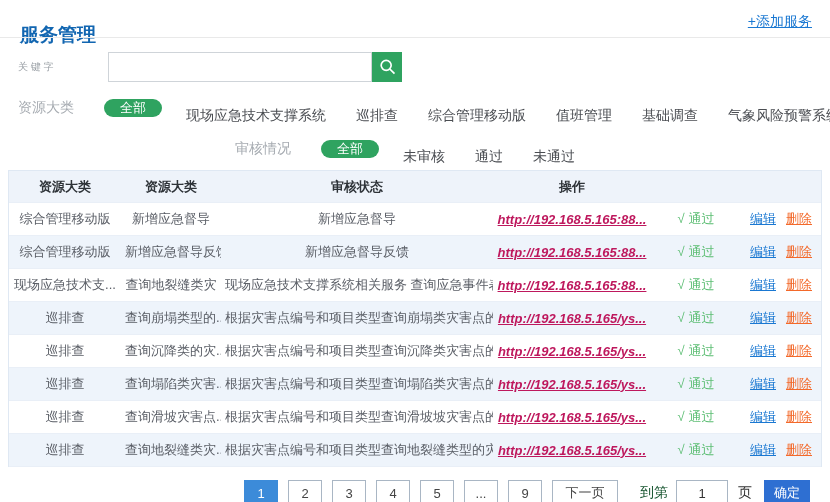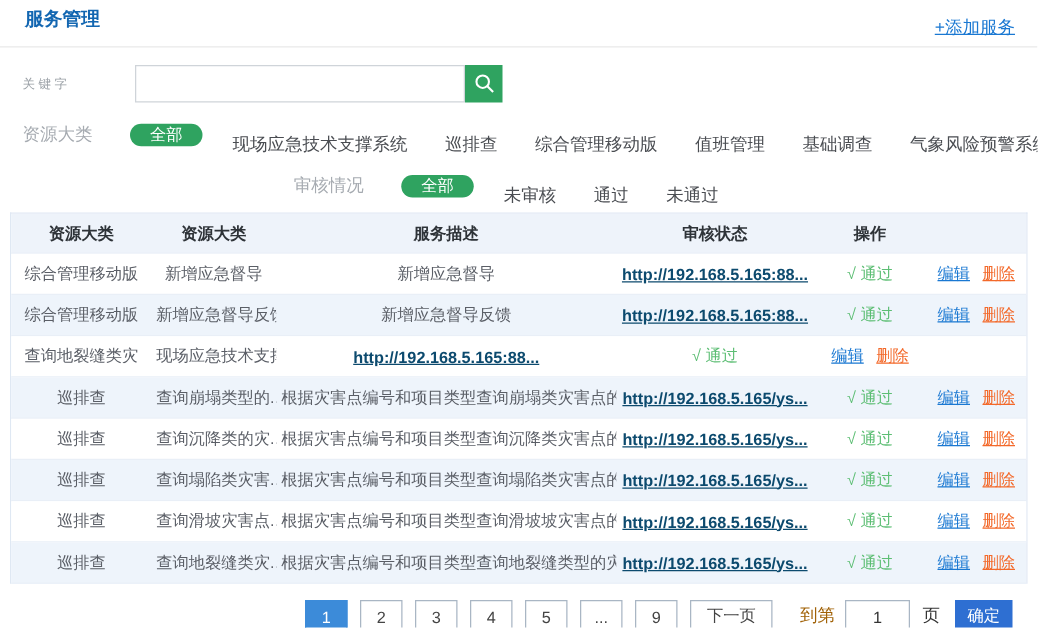--- a/index.html
+++ b/index.html
@@ -1,21 +1,21 @@
 <!DOCTYPE html>
 <html><head>
 <meta charset="utf-8">
 <style>
   * { margin:0; padding:0; box-sizing:border-box; }
   html,body { width:830px; height:502px; overflow:hidden; background:#fff;
     font-family:"Liberation Sans","DejaVu Sans",sans-serif; }
   .page { position:relative; width:830px; height:502px; background:#fff; }
 
   
-  .page-title { position:absolute; left:20px; top:6px; font-size:15px; font-weight:bold; color:#1266b1; }
+  .page-title { position:absolute; left:20px; top:22px; font-size:19px; font-weight:bold; color:#1266b1; }
   .add-service { position:absolute; right:18px; top:13px; font-size:14px; color:#1a78d2; cursor:pointer;text-decoration:underline; }
   .top-divider { position:absolute; left:0; right:0; top:37px; height:1px; background:#e9e9e9; }
 
   
   .kw-label { position:absolute; left:18px; top:60px; font-size:10px; color:#9aa0a6; }
   .kw-input { position:absolute; left:108px; top:52px; width:264px; height:30px; border:1px solid #cfd4d9; outline:none; padding:0 8px; font-size:13px; color:#333; }
   .kw-btn { position:absolute; left:372px; top:52px; width:30px; height:30px; background:#2fa360; border:none; cursor:pointer; display:flex; align-items:center; justify-content:center; }
 
   
   .filter-row { position:absolute; left:18px; right:8px; display:flex; align-items:center; }
@@ -25,33 +25,33 @@
   .pill { background:#2fa360; color:#fff; font-size:13px; padding:0 16px; border-radius:13px; margin:0 24px 0 12px; cursor:pointer; flex:none; }
   .opt { font-size:14px; color:#4a4d52; margin-right:30px; cursor:pointer; white-space:nowrap;margin-top:16px; }
 
   
   .svc-table { position:absolute; left:8px; top:170px; width:814px; border:1px solid #dfe8f3; border-bottom:none; font-size:13px; }
   .t-row { display:grid; grid-template-columns:112px 100px 272px 158px 90px 80px; align-items:center; height:33px; border-bottom:1px solid #e9eff7; background:#fff; }
   .t-head { background:#eef3fa; height:32px; font-weight:bold; color:#333; }
   .t-row.alt { background:#eef4fb; }
   .cell { text-align:center; white-space:nowrap; overflow:hidden; color:#5a5e66; padding:0 4px; }
   .t-head .cell { color:#2e3338; }
-  .cell.url a, .url-link { color:#0c4a6e; font-weight:bold; text-decoration:underline; cursor:pointer; }
+  .cell.url a, .url-link { color:#be185d; font-weight:bold; text-decoration:underline; cursor:pointer;font-style:italic; }
   .status-ok { color:#5dbe74; }
   .ops { display:flex; justify-content:center; gap:10px; }
   .op-edit { color:#1a78d2; text-decoration:underline; cursor:pointer; }
   .op-del { color:#f3692a; text-decoration:underline; cursor:pointer; }
 
   
   .pager { position:absolute; top:480px; left:0; display:flex; align-items:center; }
   .pg-btn { width:34px; height:26px; border:1px solid #a9b6c4; background:#fff; color:#444; font-size:13px;
     display:flex; align-items:center; justify-content:center; margin-right:10px; cursor:pointer; }
   .pg-btn.active { background:#3c8bd9; border-color:#3c8bd9; color:#fff; }
   .pg-next { width:66px; }
-  .goto-label { font-size:14px; color:#a16207; margin:0 8px 0 12px; white-space:nowrap; }
+  .goto-label { font-size:14px; color:#14532d; margin:0 8px 0 12px; white-space:nowrap; }
   .goto-input { width:52px; height:26px; border:1px solid #a9b6c4; text-align:center; font-size:13px; color:#333; outline:none; }
   .goto-suffix { font-size:14px; color:#333; margin:0 12px 0 10px; }
   .goto-confirm { width:46px; height:26px; background:#2e6fd2; color:#fff; border:none; font-size:13px; cursor:pointer; }
 </style>
 </head>
 <body>
 
 <div class="page">
 
   <div class="page-title">服务管理</div>
@@ -85,21 +85,20 @@
     <span class="pill">全部</span>
     <span class="opt">未审核</span>
     <span class="opt">通过</span>
     <span class="opt">未通过</span>
   </div>
 
   <div class="svc-table">
     <div class="t-row t-head">
       <div class="cell">资源大类</div>
       <div class="cell">资源大类</div>
-      <div class="cell">服务描述</div>
       <div class="cell">审核状态</div>
       <div class="cell">操作</div>
     </div>
 
     <div class="t-row">
       <div class="cell">综合管理移动版</div>
       <div class="cell">新增应急督导</div>
       <div class="cell">新增应急督导</div>
       <div class="cell"><span class="url-link">http://192.168.5.165:88...</span></div>
       <div class="cell status-ok"><span>√</span> <span>通过</span></div>
@@ -115,20 +114,21 @@
       <div class="cell">新增应急督导反馈</div>
       <div class="cell"><span class="url-link">http://192.168.5.165:88...</span></div>
       <div class="cell status-ok"><span>√</span> <span>通过</span></div>
       <div class="cell ops">
           <span class="op-edit">编辑</span>
           <span class="op-del">删除</span>
         </div>
     </div>
 
     <div class="t-row">
+      <div class="cell">现场应急技术支...</div>
       <div class="cell">查询地裂缝类灾</div>
       <div class="cell">现场应急技术支撑系统相关服务 查询应急事件表</div>
       <div class="cell"><span class="url-link">http://192.168.5.165:88...</span></div>
       <div class="cell status-ok"><span>√</span> <span>通过</span></div>
       <div class="cell ops">
           <span class="op-edit">编辑</span>
           <span class="op-del">删除</span>
         </div>
     </div>
 

